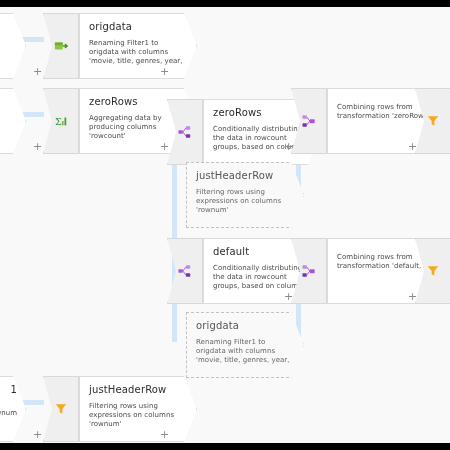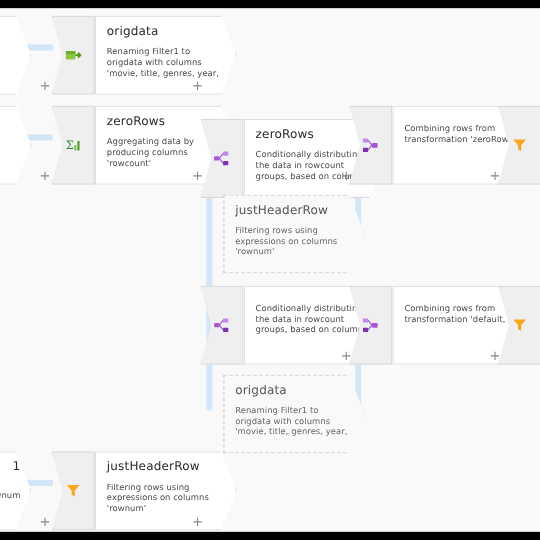--- a/index.html
+++ b/index.html
@@ -275,20 +275,21 @@
         <span>
           <svg class="ico" viewBox="0 0 16 16">
             <rect x="0.5" y="6" width="5" height="4" rx="0.8" fill="#a855d8"></rect>
             <rect x="9" y="1.5" width="5" height="4" rx="0.8" fill="#c08ae8"></rect>
             <rect x="9" y="10.5" width="5" height="4" rx="0.8" fill="#7b33b5"></rect>
             <path d="M5.5 8 L9 3.5 M5.5 8 L9 12.5" stroke="#9b59d0" stroke-width="1.1" fill="none"></path>
           </svg>
         </span>
       </div>
       <div class="node-body">
+        <div class="node-title">default</div>
         <div class="node-desc">Conditionally distributing the data in rowcount groups, based on columns '(1)'</div>
       </div>
     </div>
     <span class="plus" style="left:284px; top:284px;">+</span>
 
     <div class="node" style="left:291px; top:231px;">
       <div class="node-icon">
         <span>
           <svg class="ico" viewBox="0 0 16 16">
             <rect x="0.5" y="1.5" width="5" height="4" rx="0.8" fill="#c08ae8"></rect>

